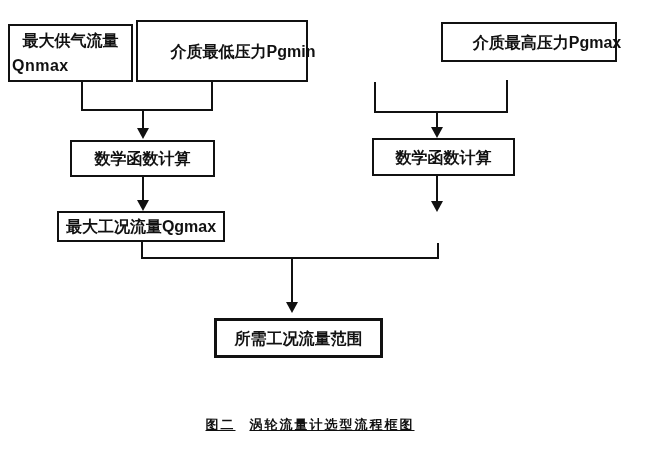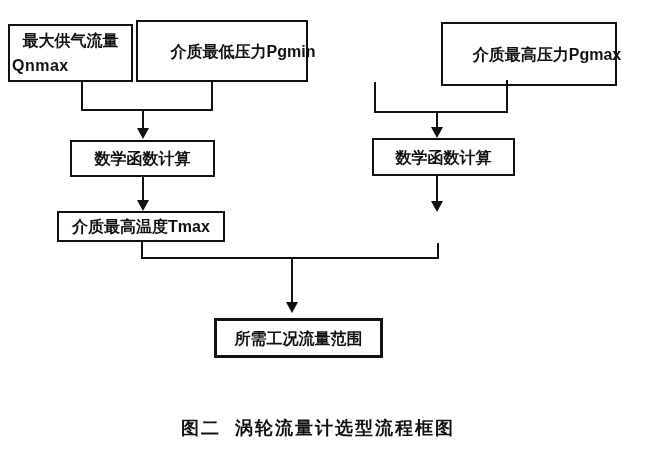--- a/index.html
+++ b/index.html
@@ -21,42 +21,43 @@
   .node .ln { display:block; }
   .node .ln.latin { font-size:16px; letter-spacing:0.5px; }
   .node .ln.indent { align-self:flex-start; padding-left:2px; }
   .line { position:absolute; background:var(--ink); }
   .arr {
     position:absolute; width:0; height:0;
     border-left:6px solid transparent; border-right:6px solid transparent;
     border-top:11px solid var(--ink);
   }
   .caption {
-    position:absolute; left:8px; top:416; top:416px; width:620px;
-    text-align:center; font-weight:bold; font-size:18px;
+    position:absolute; left:0; top:416; top:416px; width:620px;
+    text-align:center; font-weight:bold; font-size:13px;
     letter-spacing:2px;
+    text-decoration:underline;
   }
   .caption .cap-index { margin-right:14px; }
 </style>
 </head>
 <body>
 
 <div class="canvas">
 
   <div class="node" style="left:8px; top:24px; width:125px; height:58px;">
     <span class="ln">最大供气流量</span>
     <span class="ln latin indent">Qnmax</span>
   </div>
 
   <div class="node" style="left:136px; top:20px; width:172px; height:62px;padding-left:42px;">
     <span class="ln">介质最低压力Pgmin</span>
   </div>
 
 
-  <div class="node" style="left:441px; top:22px; width:176px; height:64px;padding-left:36px;">
+  <div class="node" style="left:441px; top:22px; width:176px; height:40px;padding-left:36px;">
     <span class="ln">介质最高压力Pgmax</span>
   </div>
 
   <div class="line" style="left:81px;  top:82px;  width:2px;  height:28px;"></div>
   <div class="line" style="left:211px; top:82px;  width:2px;  height:28px;"></div>
   <div class="line" style="left:81px;  top:109px; width:132px; height:2px;"></div>
   <div class="line" style="left:142px; top:109px; width:2px;  height:20px;"></div>
   <div class="arr" style="left:137px; top:128px;"></div>
 
   <div class="line" style="left:374px; top:82px;  width:2px;  height:30px;"></div>
@@ -72,21 +73,21 @@
   <div class="node" style="left:372px; top:138px; width:143px; height:38px;">
     <span class="ln">数学函数计算</span>
   </div>
 
   <div class="line" style="left:142px; top:177px; width:2px; height:24px;"></div>
   <div class="arr" style="left:137px; top:200px;"></div>
   <div class="line" style="left:436px; top:176px; width:2px; height:25px;"></div>
   <div class="arr" style="left:431px; top:201px;"></div>
 
   <div class="node" style="left:57px; top:211px; width:168px; height:31px;">
-    <span class="ln">介质最高温度Tmax</span>
+    <span class="ln">最大工况流量Qgmax</span>
   </div>
 
 
   <div class="line" style="left:141px; top:242px; width:2px;  height:17px;"></div>
   <div class="line" style="left:437px; top:243px; width:2px;  height:16px;"></div>
   <div class="line" style="left:141px; top:257px; width:298px; height:2px;"></div>
   <div class="line" style="left:291px; top:257px; width:2px;  height:46px;"></div>
   <div class="arr" style="left:286px; top:302px;"></div>
 
   <div class="node thick" style="left:214px; top:318px; width:169px; height:40px;">

